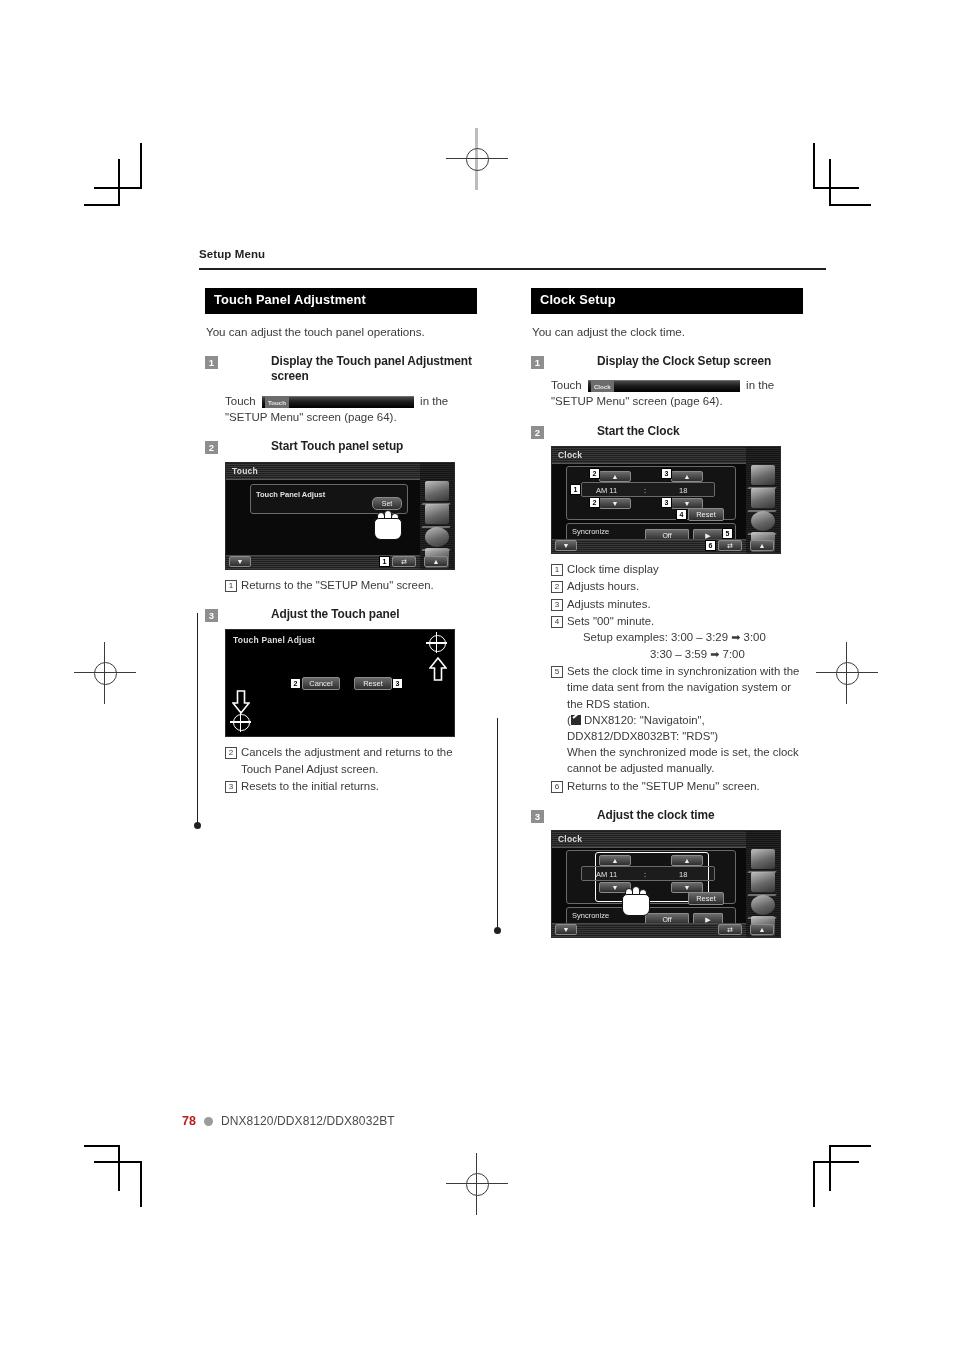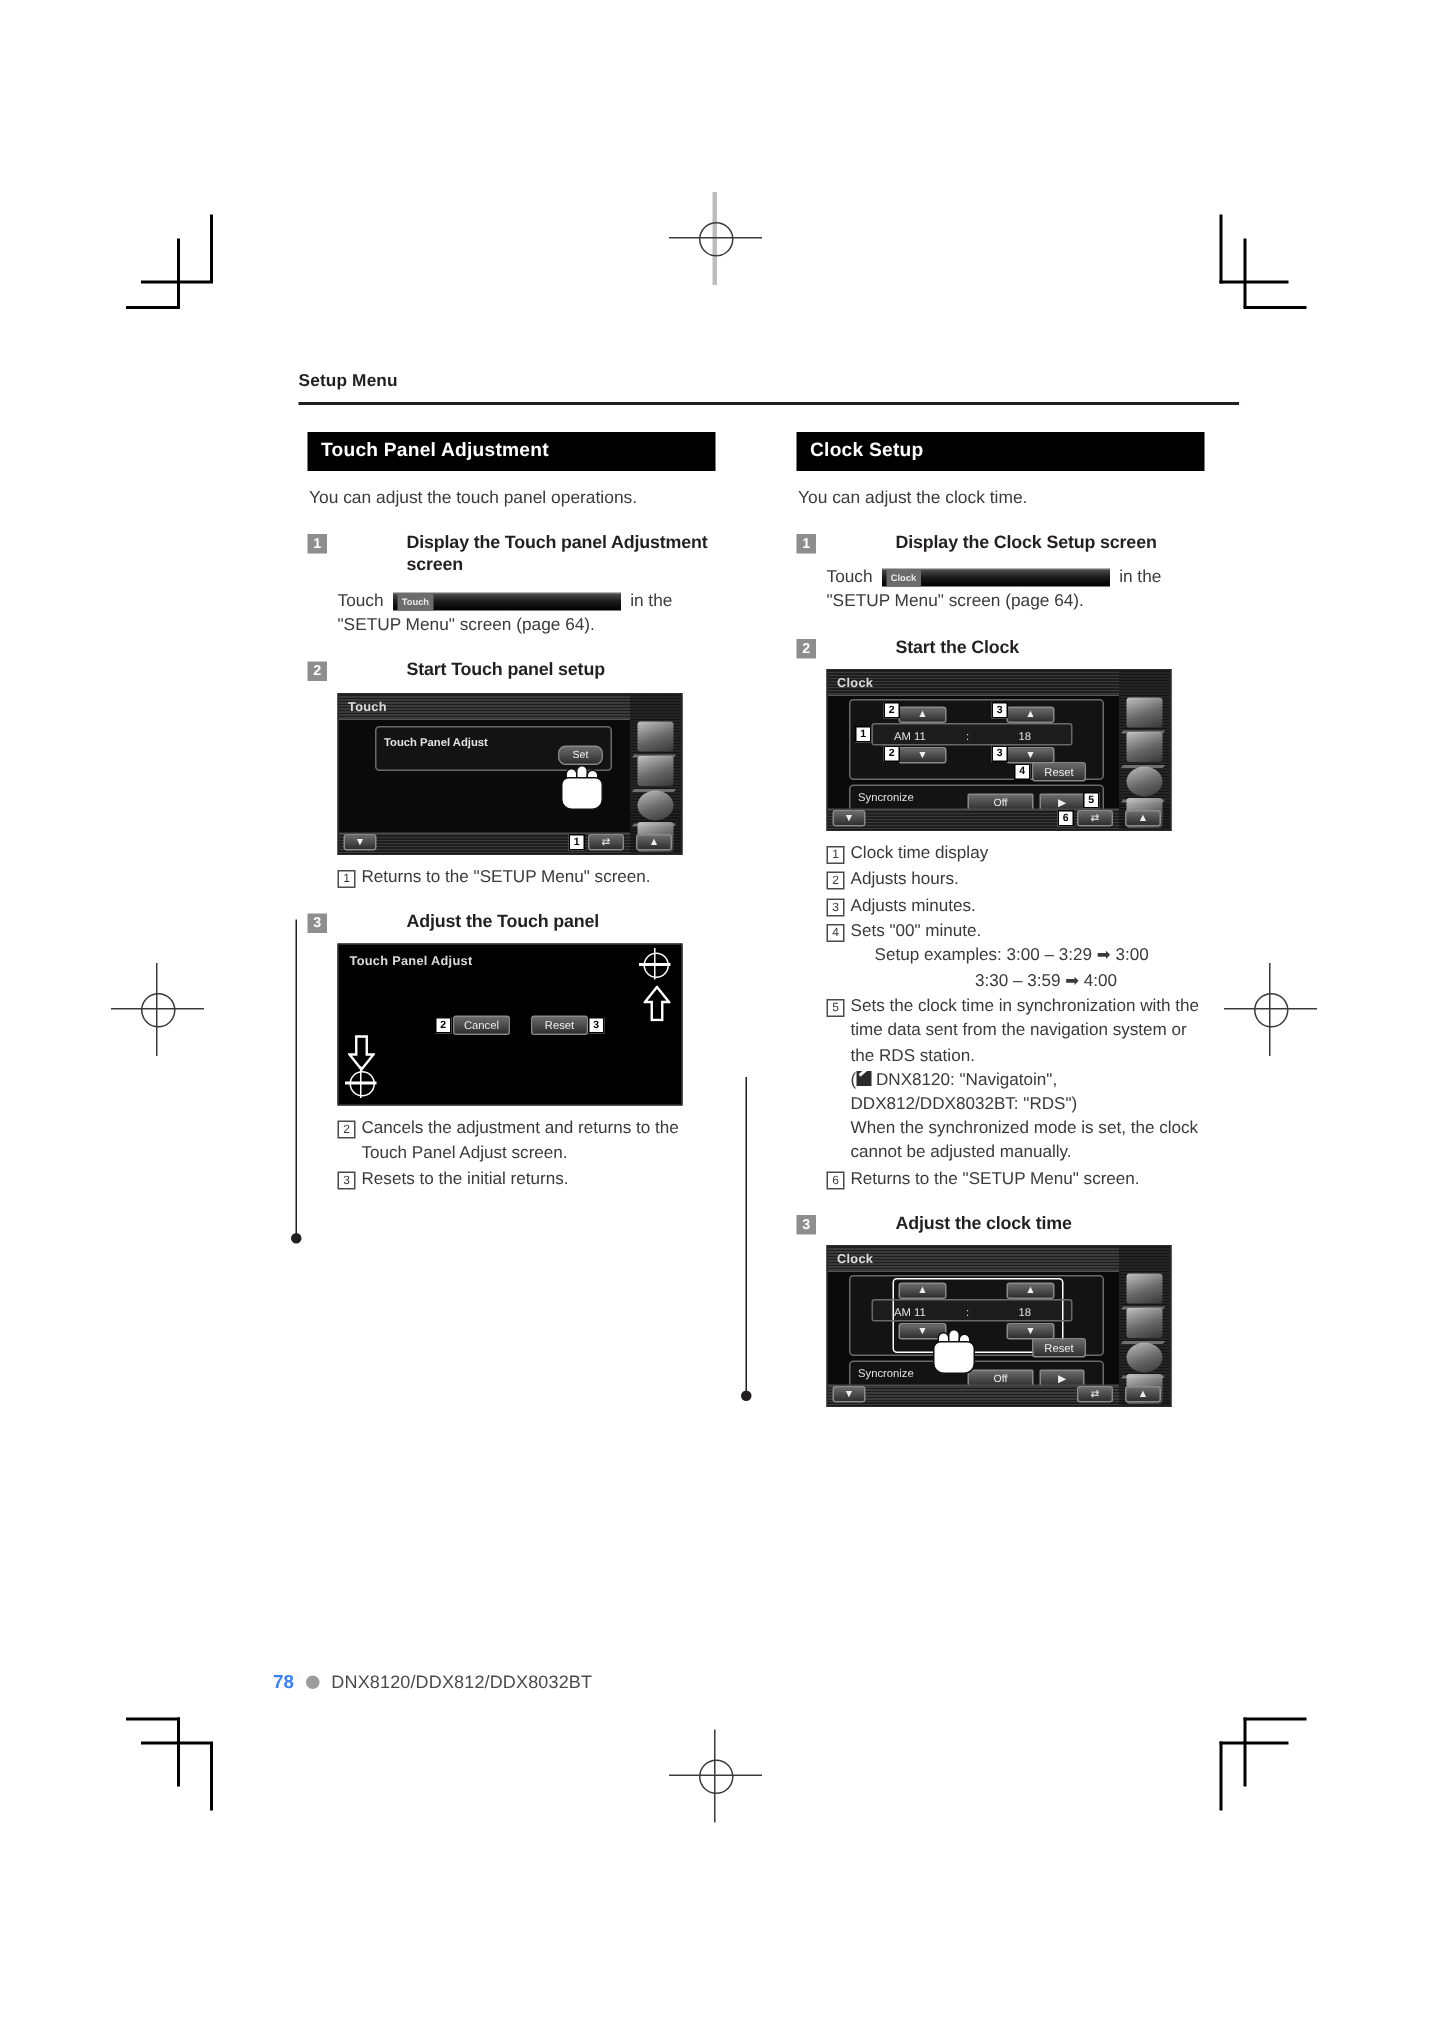--- a/index.html
+++ b/index.html
@@ -183,21 +183,21 @@
   .arrow-up svg,.arrow-dn svg{display:block;}
 
   .binder{
     position:absolute;width:1.4px;background:#231f20;
   }
   .binder-dot{
     position:absolute;width:7px;height:7px;border-radius:50%;background:#231f20;
   }
 
   .footer{position:absolute;left:182px;top:1114px;display:flex;align-items:center;}
-  .footer .pg{font-size:12.5px;font-weight:bold;color:#3b82f6;}
+  .footer .pg{font-size:12.5px;font-weight:bold;color:#b91c1c;}
   .footer .dot{width:9px;height:9px;border-radius:50%;background:#9b9b9b;margin:0 8px;}
   .footer .mdl{font-size:12px;color:#4a4a4a;letter-spacing:.1px;}
 </style>
 </head>
 <body>
 
 <div class="page">
 
   <div class="crop" style="left:140px;top:143px;width:1.6px;height:46px;"></div>
   <div class="crop" style="left:94px;top:187px;width:46px;height:1.6px;"></div>
@@ -431,21 +431,21 @@
       <div class="refrow">
         <span class="refnum">4</span>
         <span class="rtx">
           <span>Sets "00" minute.</span><br>
           <span class="sub-indent">Setup examples:</span>
           <span>3:00 – 3:29</span>
           <span class="arrow-g">➡</span>
           <span>3:00</span><br>
           <span style="display:inline-block;width:83px;"></span><span>3:30 – 3:59</span>
           <span class="arrow-g">➡</span>
-          <span>4:00</span>
+          <span>7:00</span>
         </span>
       </div>
       <div class="refrow">
         <span class="refnum">5</span>
         <span class="rtx">
           <span>Sets the clock time in synchronization with the time data sent from the navigation system or the RDS station.</span><br>
           <span>(</span><span class="pen-ic"></span>
           <span>DNX8120: "Navigatoin", DDX812/DDX8032BT: "RDS")</span><br>
           <span>When the synchronized mode is set, the clock cannot be adjusted manually.</span>
         </span>

